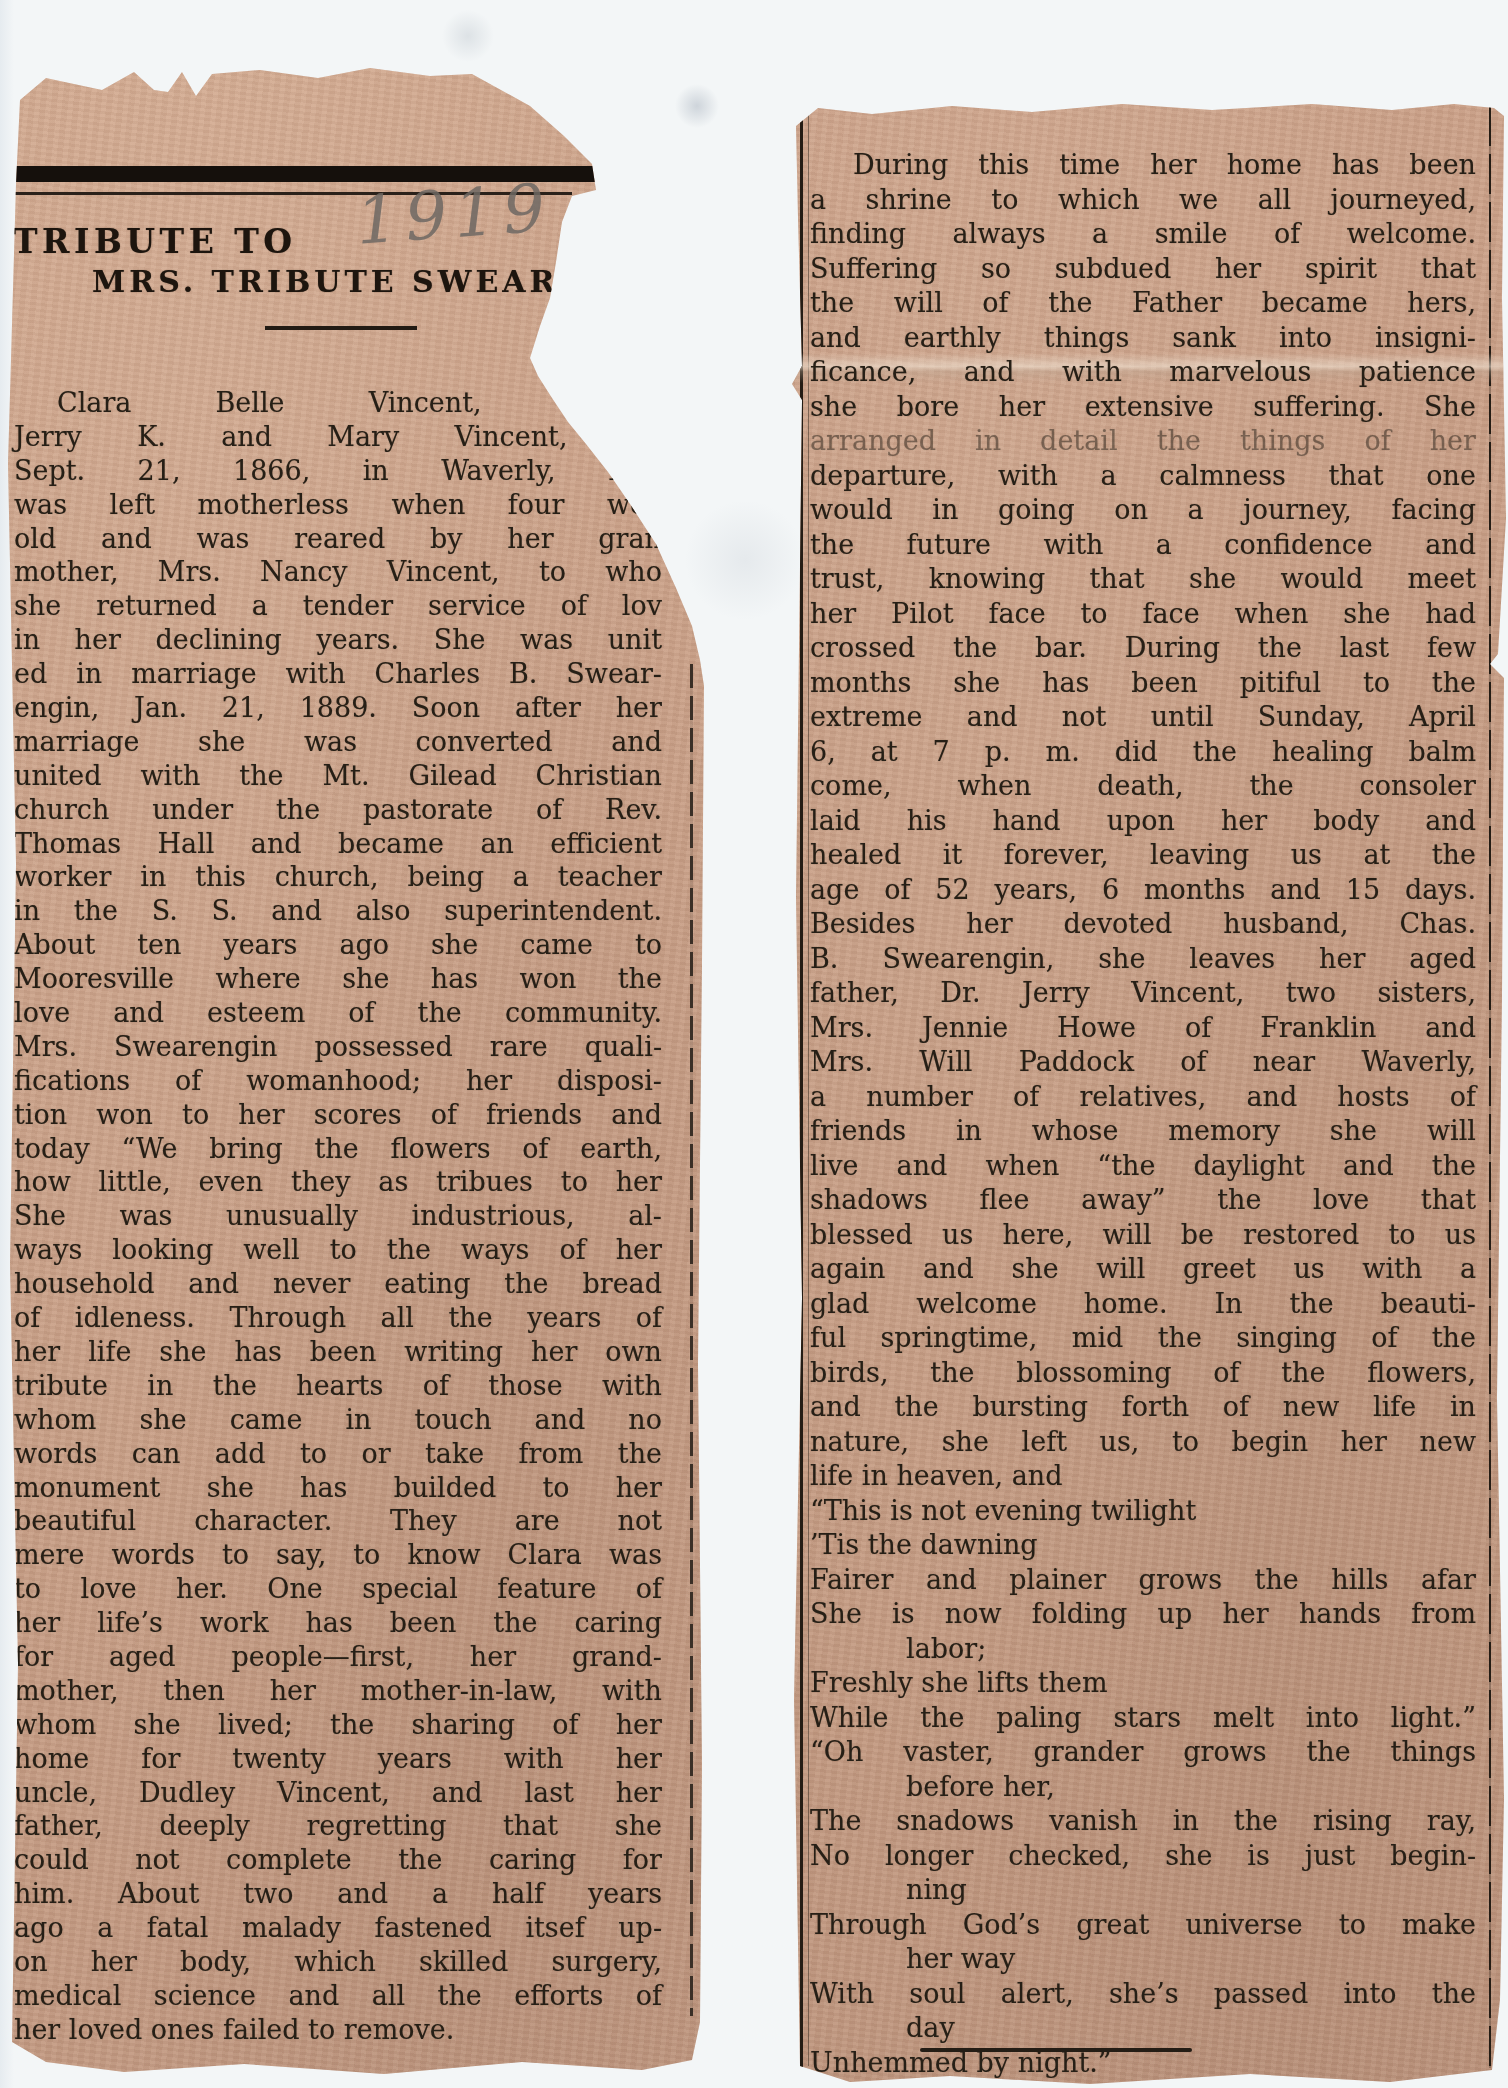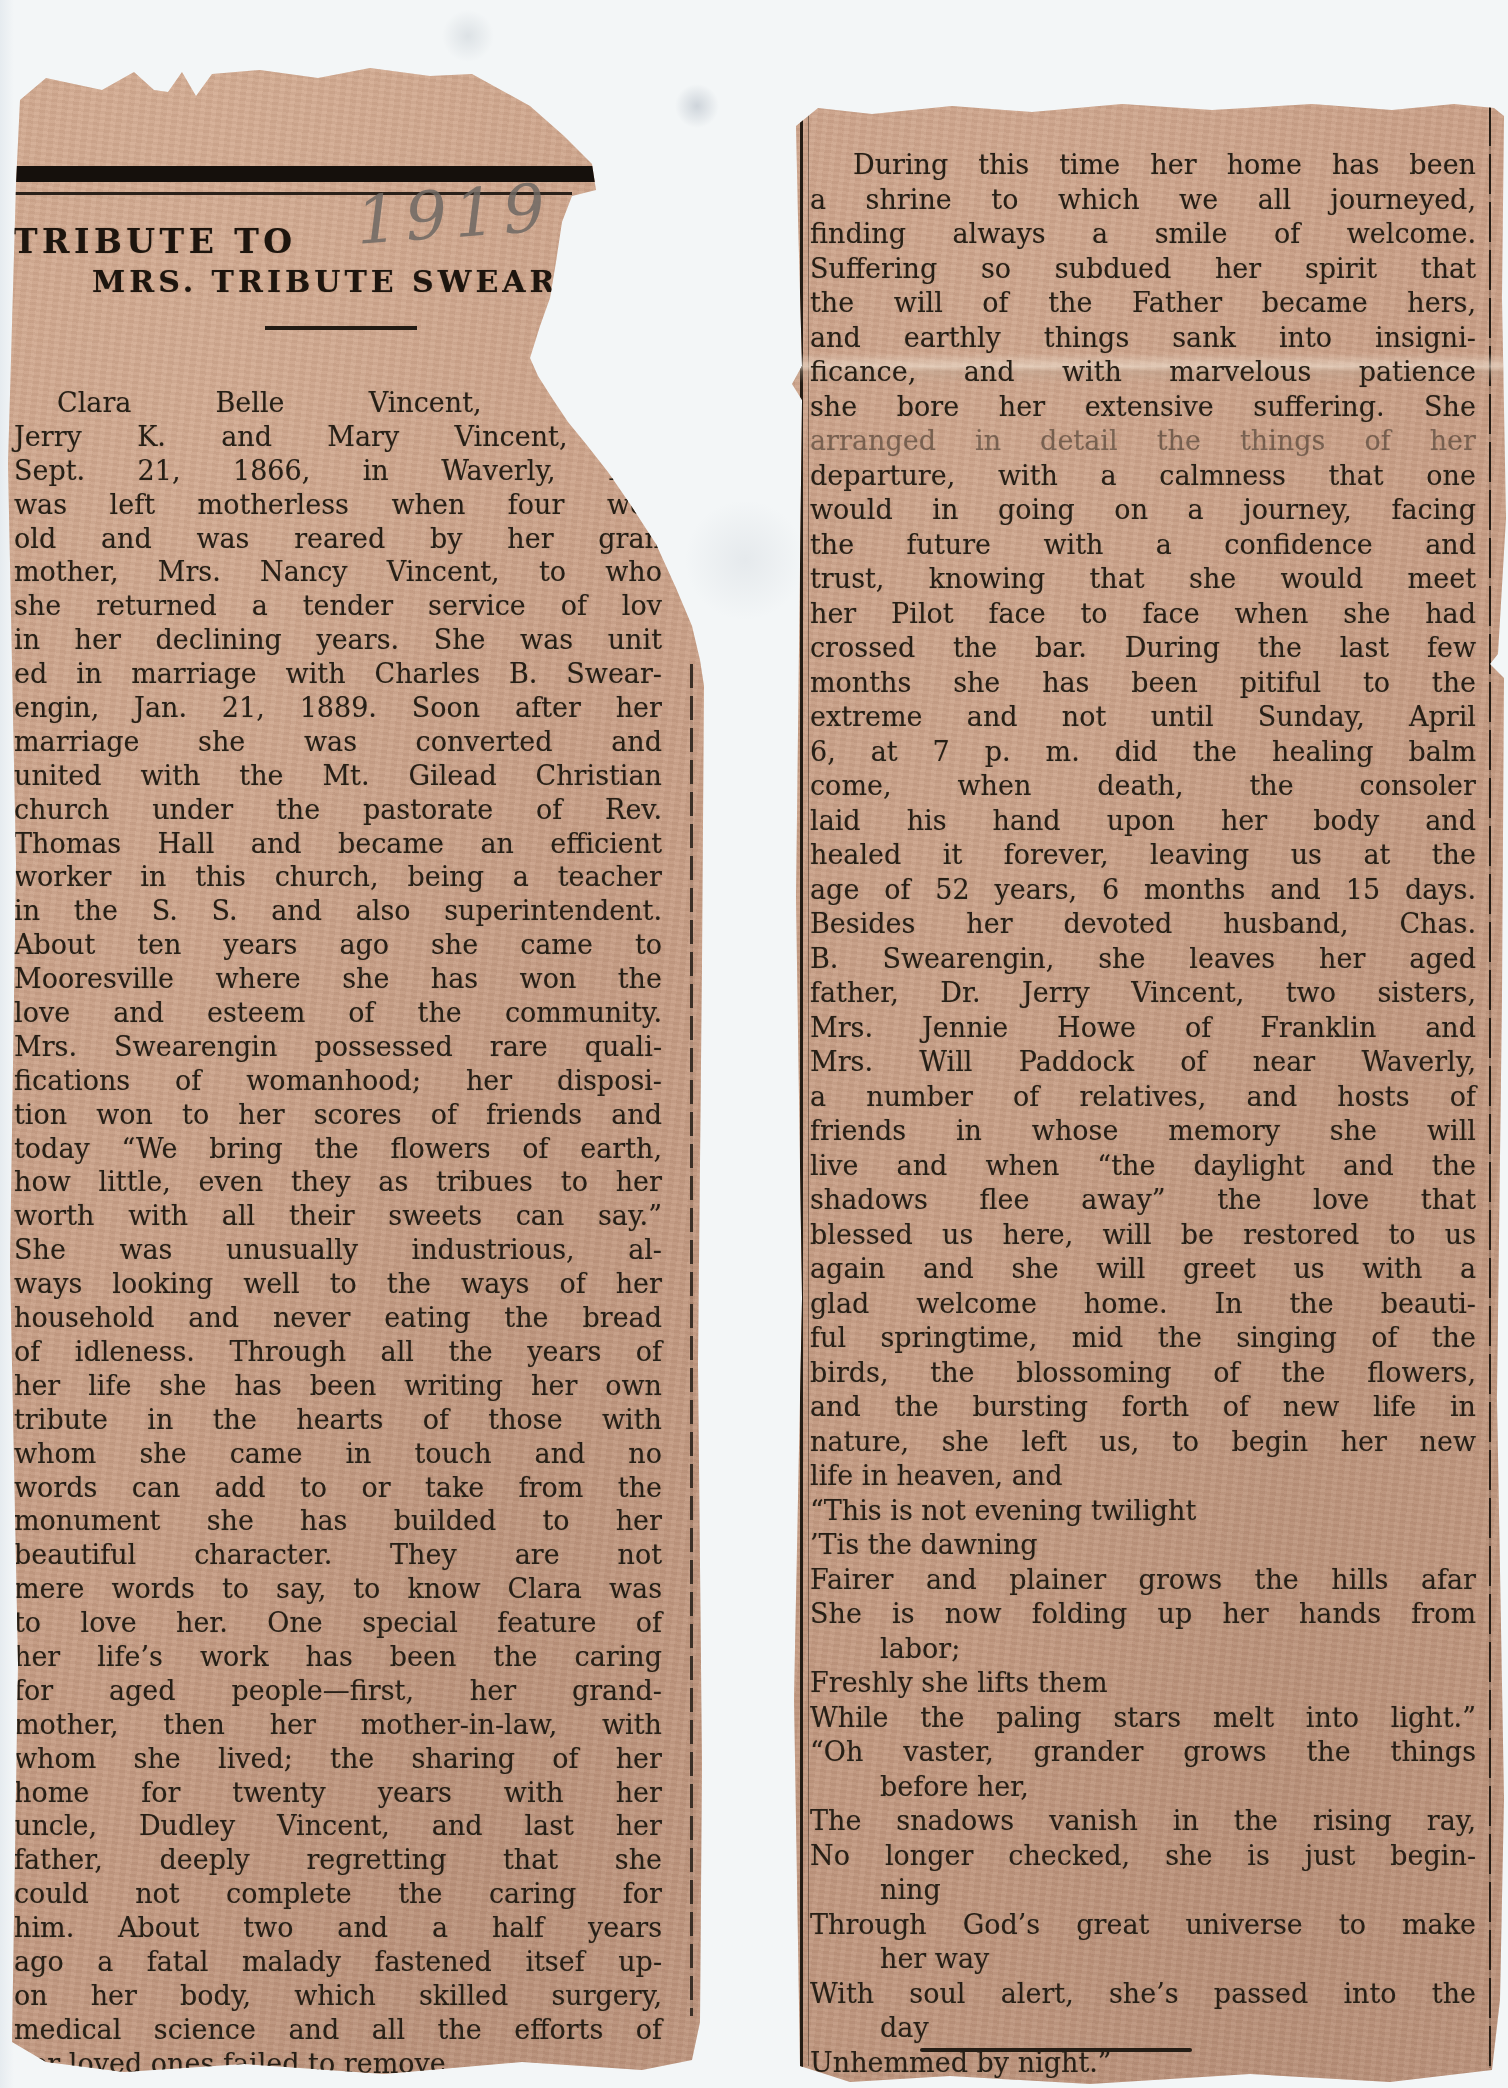--- a/index.html
+++ b/index.html
@@ -61,21 +61,21 @@
   .ln{
     font-size:27px;color:#261f16;
     text-align:justify;text-align-last:justify;
     text-shadow:0 0 1px rgba(40,28,14,.35);
     white-space:normal;
   }
   .coltext-left .ln{line-height:33.9px;height:33.9px;}
   .coltext-right .ln{line-height:34.5px;height:34.5px;}
   .ln.si{text-indent:43px;}
   .ln.sl{text-align:center;text-align-last:left;}
-  .ln.sh{text-align:left;text-align-last:left;padding-left:70px;box-sizing:border-box;}
+  .ln.sh{text-align:left;text-align-last:left;padding-left:96px;box-sizing:border-box;}
   .ln.sf{opacity:.5;filter:blur(.4px);}
   .colrule-left{
     position:absolute;left:684px;top:600px;width:3px;height:1352px;
     background:repeating-linear-gradient(180deg,#3a2f26 0 24px,rgba(58,47,38,.15) 24px 32px);
   }
   .vrule{position:absolute;background:#241c14;}
   .vrule-l{left:8px;top:6px;width:3px;height:1968px;}
   .vrule-l2{left:16px;top:10px;width:1px;height:1958px;background:rgba(36,28,20,.45);}
   .vrule-r{left:697px;top:8px;width:2px;height:1962px;background:repeating-linear-gradient(180deg,#241c14 0 40px,rgba(36,28,20,.3) 40px 48px);}
   .crease{
@@ -115,21 +115,20 @@
         <div class="ln">worker in this church, being a teacher</div>
         <div class="ln">in the S. S. and also superintendent.</div>
         <div class="ln">About ten years ago she came to</div>
         <div class="ln">Mooresville where she has won the</div>
         <div class="ln">love and esteem of the community.</div>
         <div class="ln">Mrs. Swearengin possessed rare quali-</div>
         <div class="ln">fications of womanhood; her disposi-</div>
         <div class="ln">tion won to her scores of friends and</div>
         <div class="ln">today “We bring the flowers of earth,</div>
         <div class="ln">how little, even they as tribues to her</div>
-        <div class="ln">worth with all their sweets can say.”</div>
         <div class="ln">She was unusually industrious, al-</div>
         <div class="ln">ways looking well to the ways of her</div>
         <div class="ln">household and never eating the bread</div>
         <div class="ln">of idleness.  Through all the years of</div>
         <div class="ln">her life she has been writing her own</div>
         <div class="ln">tribute in the hearts of those with</div>
         <div class="ln">whom she came in touch and no</div>
         <div class="ln">words can add to or take from the</div>
         <div class="ln">monument she has builded to her</div>
         <div class="ln">beautiful character.  They are not</div>

